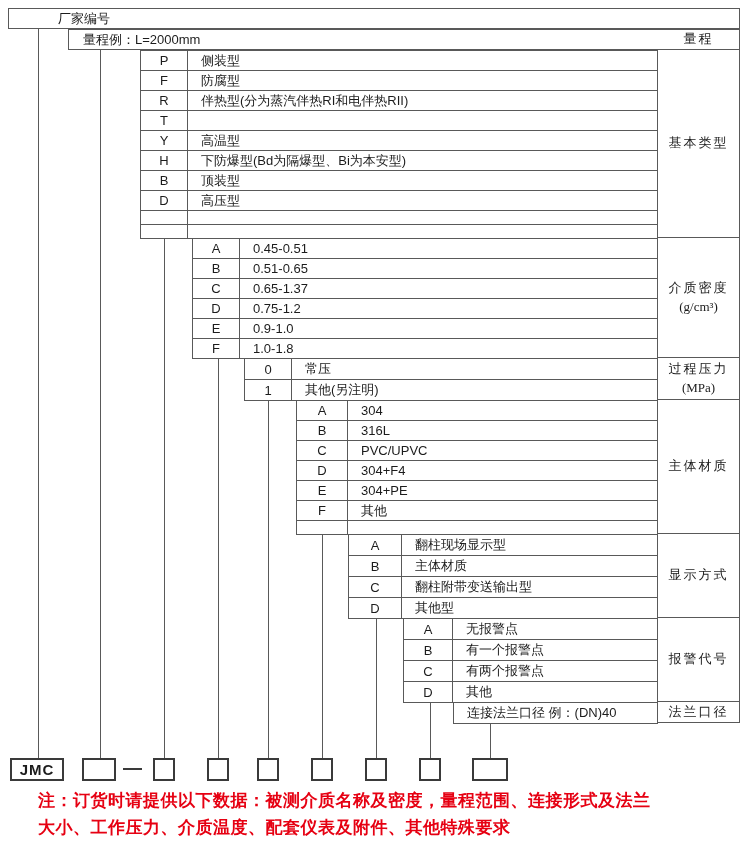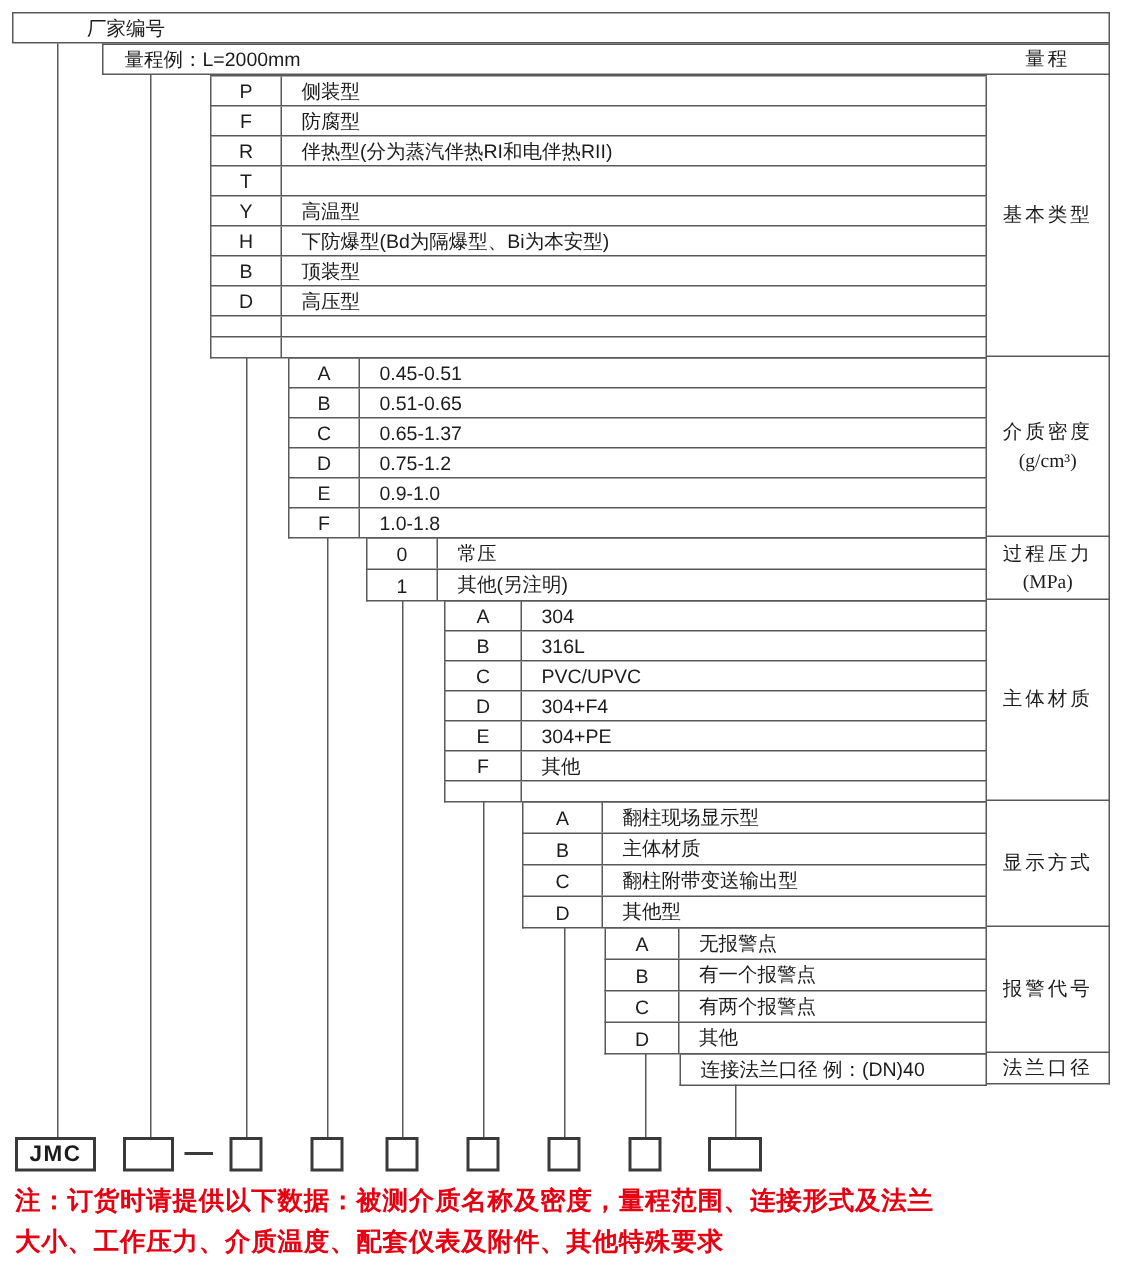--- a/index.html
+++ b/index.html
@@ -30,21 +30,21 @@
   }
   .lbl-top{border-top:1px solid var(--line);}
   .lblcell .unit{letter-spacing:0px;}
   
   .vline{width:1px;background:var(--line);}
   
   .cbox{border:2px solid var(--dark);background:#fff;}
   .prefixbox{display:flex;align-items:center;justify-content:center;font-weight:bold;font-size:15px;letter-spacing:1px;text-align:right;}
   .sep{height:2px;background:var(--dark);}
   
-  .note{color:#e60012;font-size:17px;font-weight:bold;white-space:nowrap;letter-spacing:0.5px;}
+  .note{color:#e60012;font-size:17px;font-weight:bold;white-space:nowrap;letter-spacing:0.5px;margin-left:28px;}
 </style>
 </head>
 <body>
 
 <div id="canvas">
 
   <div class="abs toprow" style="left:8px;top:8px;width:732px;height:21px;">
     <span style="padding-left:49px;">厂家编号</span>
   </div>
 

